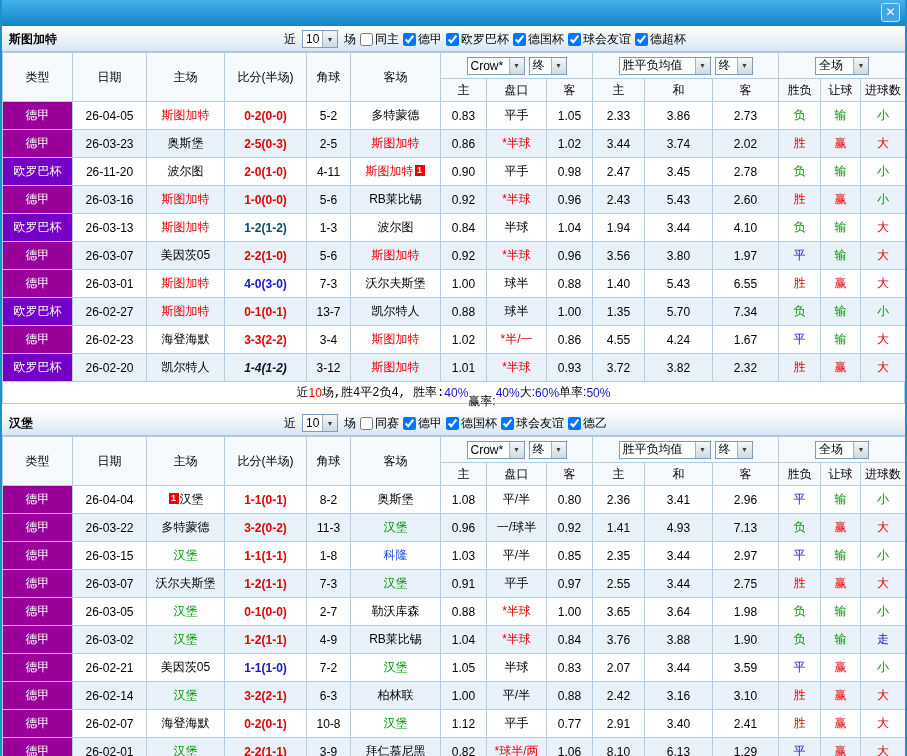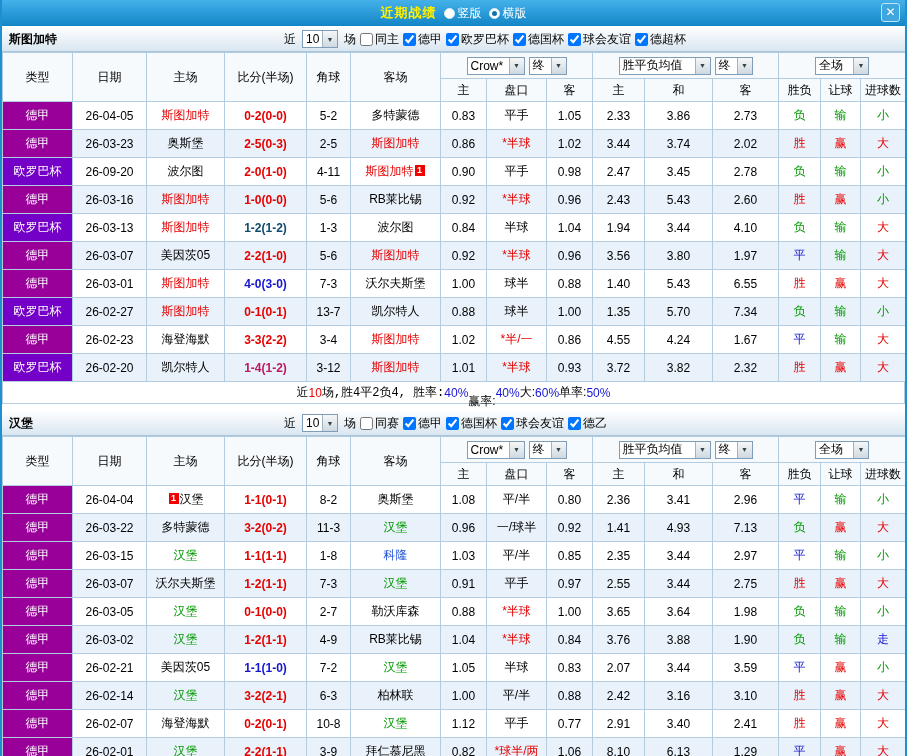--- a/index.html
+++ b/index.html
@@ -59,31 +59,20 @@
 
   .summary { height:22px; border:1px solid #B3CCE0; border-top:0;
     display:flex; align-items:center; justify-content:center; }
   .section + .section { margin-top:6px; }
 </style>
 </head>
 <body>
 
 <div class="popup">
   <div class="titlebar">
-    <div class="title-group">
-      <span class="popup-title">近期战绩</span>
-      <span class="radio-label">
-        <span class="radio"></span>
-        <span>竖版</span>
-      </span>
-      <span class="radio-label">
-        <span class="radio selected"></span>
-        <span>横版</span>
-      </span>
-    </div>
     <div class="close-btn">✕</div>
   </div>
   <div id="sections">
       <div class="section">
         <div class="section-bar">
           <span class="team-name">斯图加特</span>
           <div class="filter">
             <span>近</span>
             <span class="sel" style="width: 36px;">
               <span class="sel-txt">10</span>
@@ -203,21 +192,21 @@
               <td>1.02</td>
               <td>3.44</td>
               <td>3.74</td>
               <td>2.02</td>
               <td style="color: rgb(230, 0, 0);">胜</td>
               <td style="color: rgb(230, 0, 0);">赢</td>
               <td style="color: rgb(230, 0, 0);">大</td>
             </tr>
             <tr>
               <td class="league-cell" style="background: rgb(116, 0, 200);">欧罗巴杯</td>
-              <td>26-09-20</td>
+              <td>26-11-20</td>
               <td><span style="color: rgb(0, 0, 0);">波尔图</span></td>
               <td class="score-cell" style="color: rgb(230, 0, 0);">2-0(1-0)</td>
               <td>4-11</td>
               <td><span style="color: rgb(230, 0, 0);">斯图加特</span><span class="badge">1</span></td>
               <td>0.90</td>
               <td style="color: rgb(0, 0, 0);">平手</td>
               <td>0.98</td>
               <td>2.47</td>
               <td>3.45</td>
               <td>2.78</td>
@@ -324,21 +313,21 @@
               <td>4.24</td>
               <td>1.67</td>
               <td style="color: rgb(21, 21, 208);">平</td>
               <td style="color: rgb(0, 153, 0);">输</td>
               <td style="color: rgb(230, 0, 0);">大</td>
             </tr>
             <tr class="alt">
               <td class="league-cell" style="background: rgb(116, 0, 200);">欧罗巴杯</td>
               <td>26-02-20</td>
               <td><span style="color: rgb(0, 0, 0);">凯尔特人</span></td>
-              <td class="score-cell" style="color: #be185d;">1-4(1-2)</td>
+              <td class="score-cell" style="color: #0f172a; font-style: italic;">1-4(1-2)</td>
               <td>3-12</td>
               <td><span style="color: rgb(230, 0, 0);">斯图加特</span></td>
               <td>1.01</td>
               <td style="color: rgb(230, 0, 0);">*半球</td>
               <td>0.93</td>
               <td>3.72</td>
               <td>3.82</td>
               <td>2.32</td>
               <td style="color: rgb(230, 0, 0);">胜</td>
               <td style="color: rgb(230, 0, 0);">赢</td>

